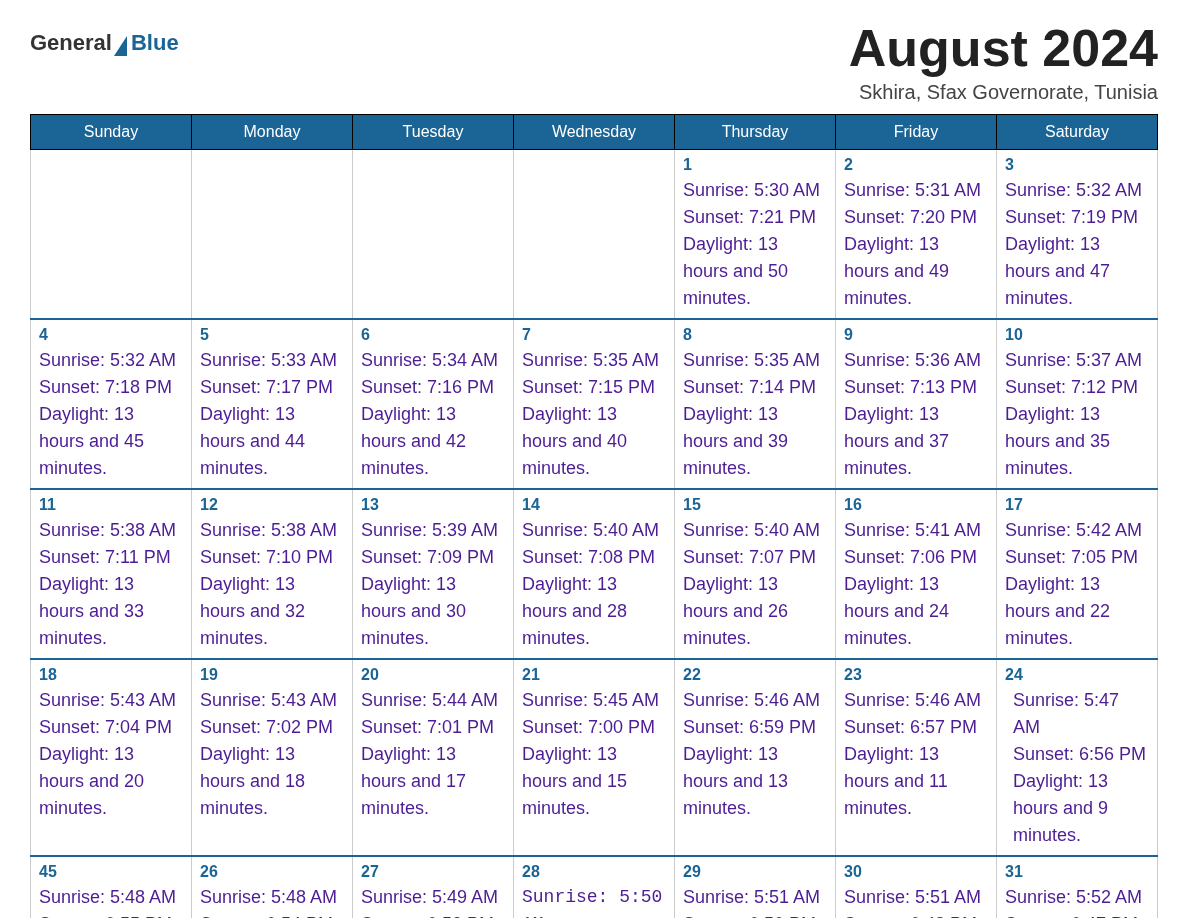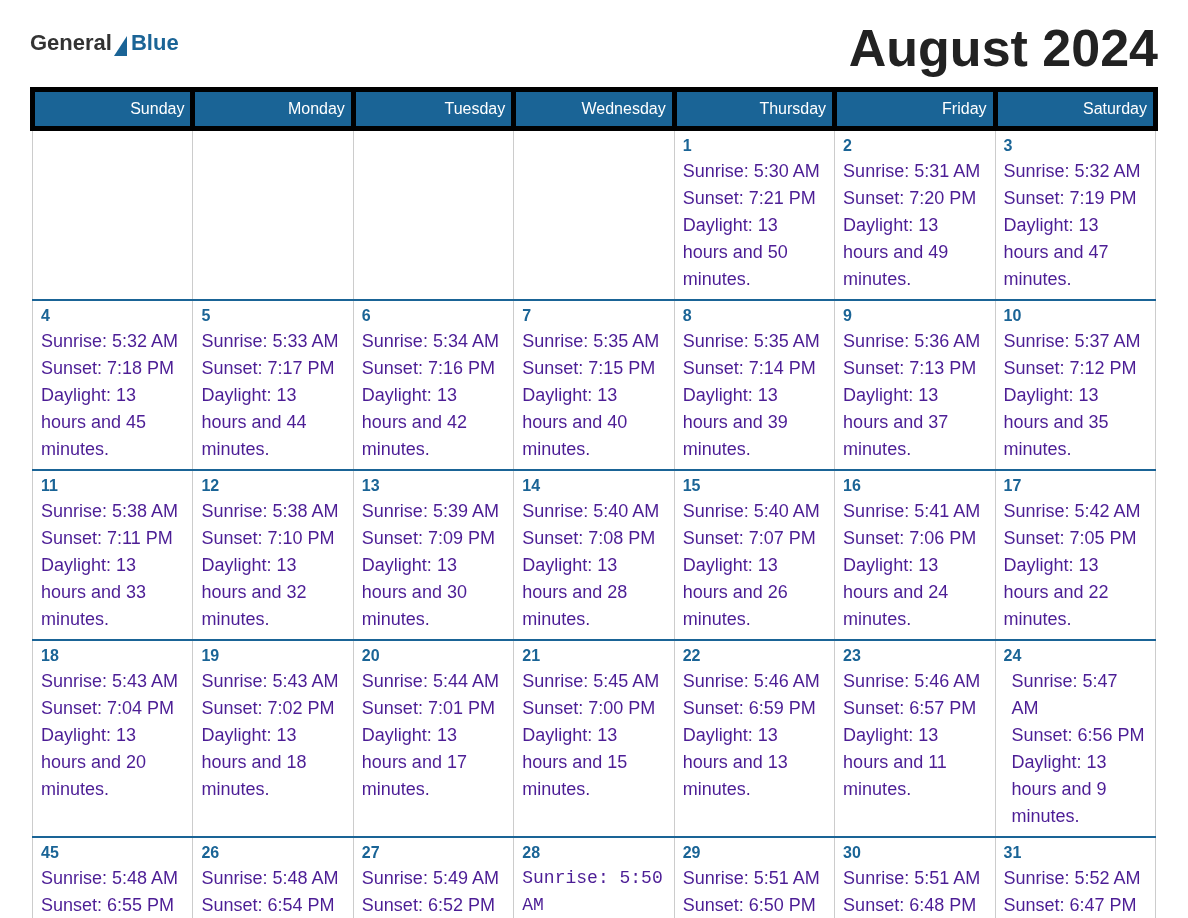--- a/index.html
+++ b/index.html
@@ -58,22 +58,22 @@
       width: 100%;
       border-collapse: collapse;
       margin-top: 8px;
     }
     .calendar-table th {
       background-color: #1a6496;
       color: #fff;
       padding: 8px 6px;
       font-size: 16px;
       font-weight: normal;
-      text-align: right;
-      border: 5px solid #000000;
+      text-align: center;
+      border: 1px solid #000000;
     }
     .calendar-table td {
       vertical-align: top;
       padding: 6px 8px;
       border: 1px solid #ccc;
       width: 14.28%;
       min-height: 100px;
       font-size: 12.5px;
       color: #333;
       background: #fff;
@@ -107,20 +107,21 @@
         <span class="logo-text-general">General</span>
         <div style="display:flex; flex-direction:column; align-items:flex-start; margin-left:2px;">
           <div style="width:0; height:0; border-left:13px solid transparent; border-right:0px solid transparent; border-bottom:20px solid #1a6496; margin-left:0px;"></div>
         </div>
       </div>
       <span class="logo-text-blue" style="margin-left: 4px;">Blue</span>
     </div>
   </div>
   <div class="title-block">
     <div class="calendar-title">August 2024</div>
+    <div class="calendar-subtitle">Skhira, Sfax Governorate, Tunisia</div>
   </div>
 </div>
 
 <table class="calendar-table">
   <thead>
     <tr>
     <th>Sunday</th>
         <th>Monday</th>
         <th>Tuesday</th>
         <th>Wednesday</th>

